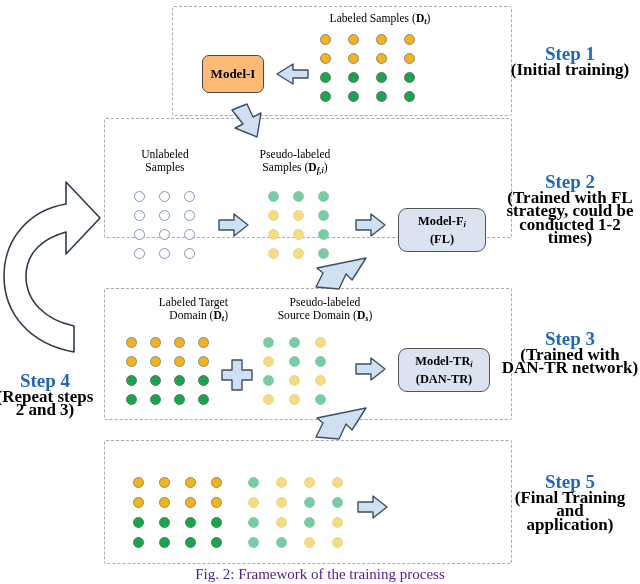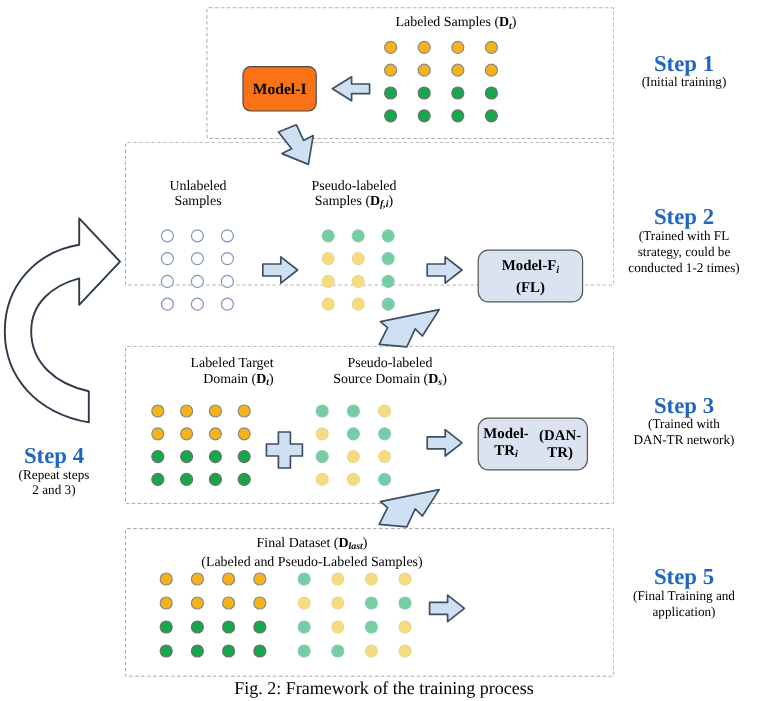--- a/index.html
+++ b/index.html
@@ -35,38 +35,38 @@
   .dot.pale-y{background:#f7dc7e;border:1px solid #e8d79a;}
   .dot.pale-g{background:#73cfa3;border:1px solid #8fc9b2;}
   .dot.hollow{background:#ffffff;border:1.4px solid #8196bd;}
 
   
   .box{
     position:absolute;box-sizing:border-box;display:flex;align-items:center;
     justify-content:center;text-align:center;font-weight:bold;color:#000;
     line-height:14px;
   }
-  .box-amber{background:#f97316;border:1.6px solid #4a4a4a;border-radius:7px;font-size:13px;}
+  .box-amber{background:#fdba74;border:1.6px solid #4a4a4a;border-radius:7px;font-size:13px;}
   .box-blue{background:#dbe3f1;border:1.6px solid #555555;border-radius:9px;font-size:12.4px;}
   .box .isub{font-size:8.6px;font-style:italic;vertical-align:-0.25em;}
 
   
   .steplabel{position:absolute;text-align:center;width:140px;}
   .steplabel .st{
     display:block;color:#1f66c1;font-weight:bold;font-size:19px;line-height:18px;
     font-family:"Liberation Serif", serif;
   }
   .steplabel .ds{
-    display:block;color:#000;font-weight:normal;font-size:11px;line-height:13.4px;
+    display:block;color:#000;font-weight:bold;font-size:17px;line-height:13.4px;
   }
 
   
   #fig-caption{
     position:absolute;left:0;top:566px;width:640px;text-align:center;
-    font-size:15px;color:#000000;
+    font-size:15px;color:#4c1d95;
   }
 
   svg.ov{position:absolute;left:0;top:0;width:640px;height:584px;pointer-events:none;}
 </style>
 </head>
 <body>
 
 <div class="stage">
 
   <div class="panel" id="panel-step1"></div>
@@ -183,29 +183,25 @@
       <div class="dot pale-g"></div>
       <div class="dot pale-g"></div>
       <div class="dot pale-g"></div>
       <div class="dot pale-y"></div>
       <div class="dot pale-y"></div>
       <div class="dot pale-y"></div>
       <div class="dot pale-y"></div>
       <div class="dot pale-g"></div>
     </div>
 
-  <div class="box box-blue" style="left:398px;top:348px;width:92px;height:44px;flex-direction:row;">
+  <div class="box box-blue" style="left:398px;top:348px;width:92px;height:44px;flex-direction:column;">
     <span><span>Model-TR</span><span class="isub">i</span></span>
     <span>(DAN-TR)</span>
   </div>
 
-  <div class="caption" style="left:130px;top:446px;width:260px;">
-    <span>Final Dataset (</span><span class="bi">D</span><span class="sub">last</span><span>)</span><br>
-    <span>(Labeled and Pseudo-Labeled Samples)</span>
-  </div>
 
   <div class="grid" id="g-step5a" style="left:133px;top:477px;grid-template-columns:repeat(4,26px);grid-auto-rows:20px;">
       <div class="dot solid-y"></div>
       <div class="dot solid-y"></div>
       <div class="dot solid-y"></div>
       <div class="dot solid-y"></div>
       <div class="dot solid-y"></div>
       <div class="dot solid-y"></div>
       <div class="dot solid-y"></div>
       <div class="dot solid-y"></div>

